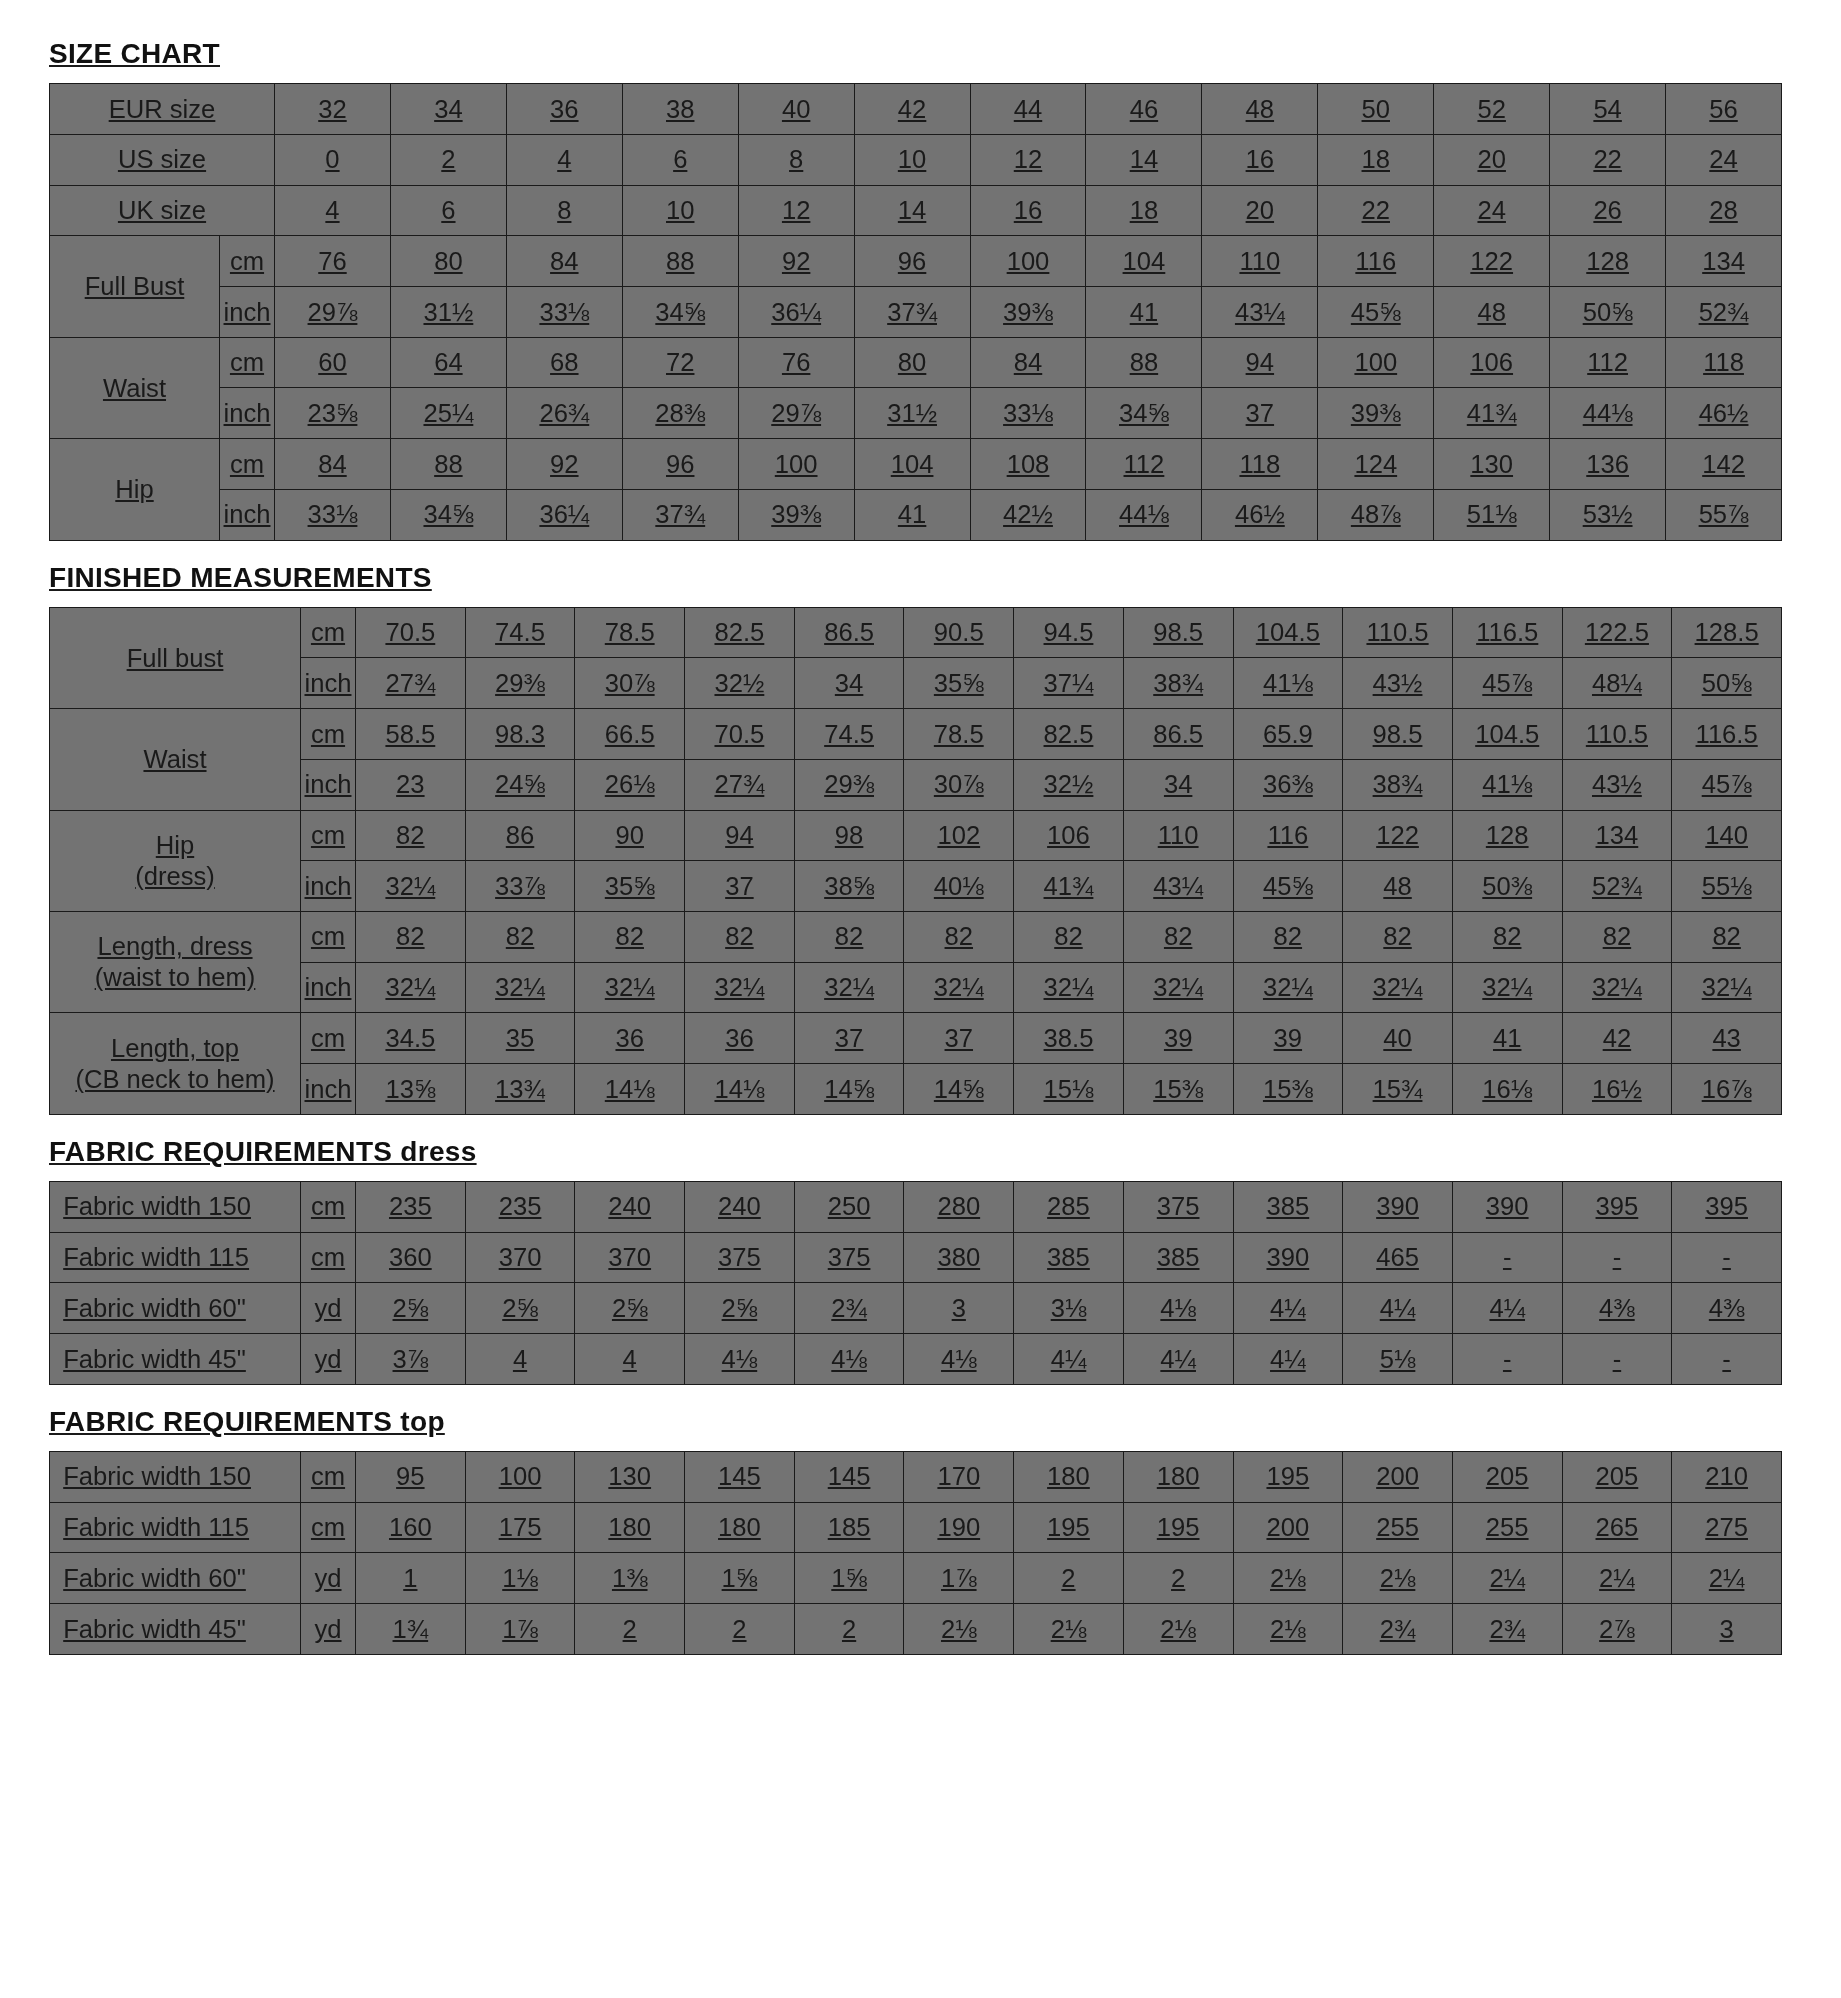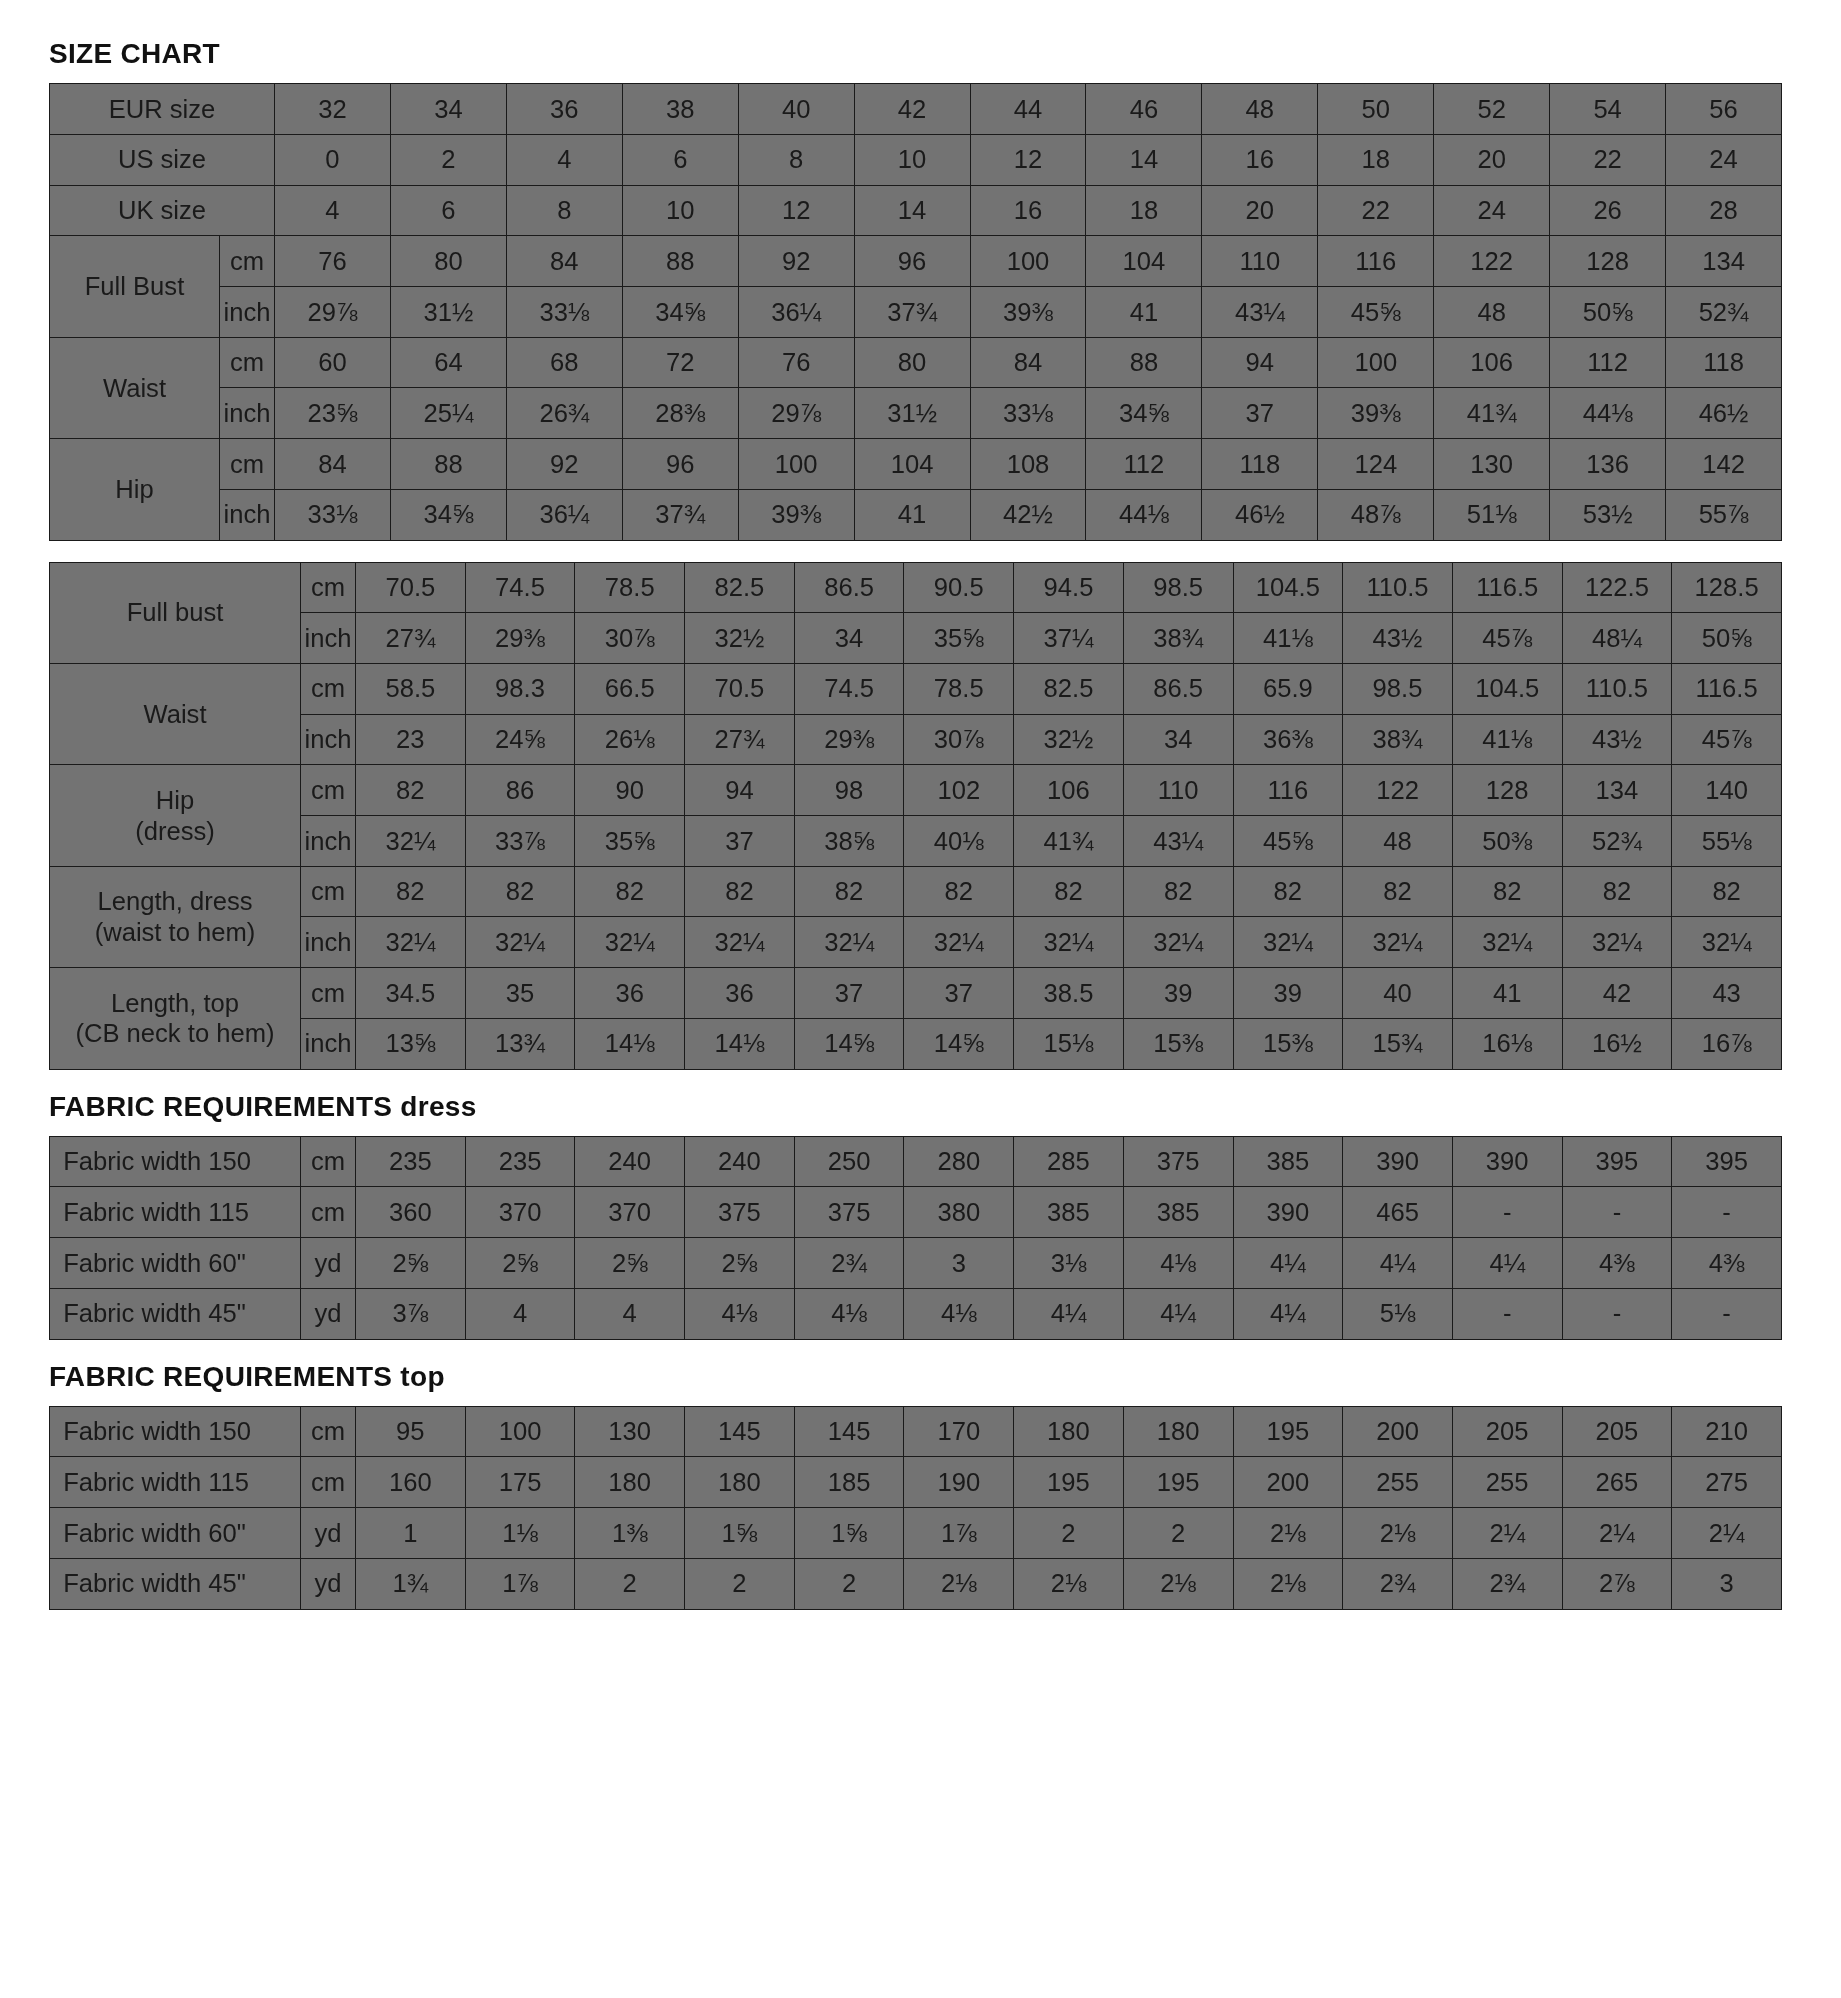--- a/index.html
+++ b/index.html
@@ -10,20 +10,21 @@
   body {
     width: 1842px;
     font-family: "Liberation Sans", sans-serif;
     color: #1a1a1a;
     -webkit-font-smoothing: antialiased;
   }
   .page {
     width: 1831px;
     box-sizing: border-box;
     padding: 38px 49px 38px 49px;
+    text-decoration: underline;
   }
   h2.section-title {
     font-size: 28px;
     font-weight: bold;
     letter-spacing: 0.3px;
     margin: 0 0 13.2px 0;
     padding: 0;
     color: #111;
   }
   .section + .section {
@@ -226,20 +227,21 @@
           <td>48⅞</td>
           <td>51⅛</td>
           <td>53½</td>
           <td>55⅞</td>
         </tr>
       </tbody>
     </table>
   </div>
 
   <div class="section">
+    <h2 class="section-title">FINISHED MEASUREMENTS</h2>
     <table class="grid">
       <colgroup>
         <col style="width:251px">
           <col style="width:55px">
         <col span="13">
       </colgroup>
       <tbody>
         <tr>
           <td class="rowlabel" rowspan="2">Full bust</td>
           <td class="unit">cm</td>

